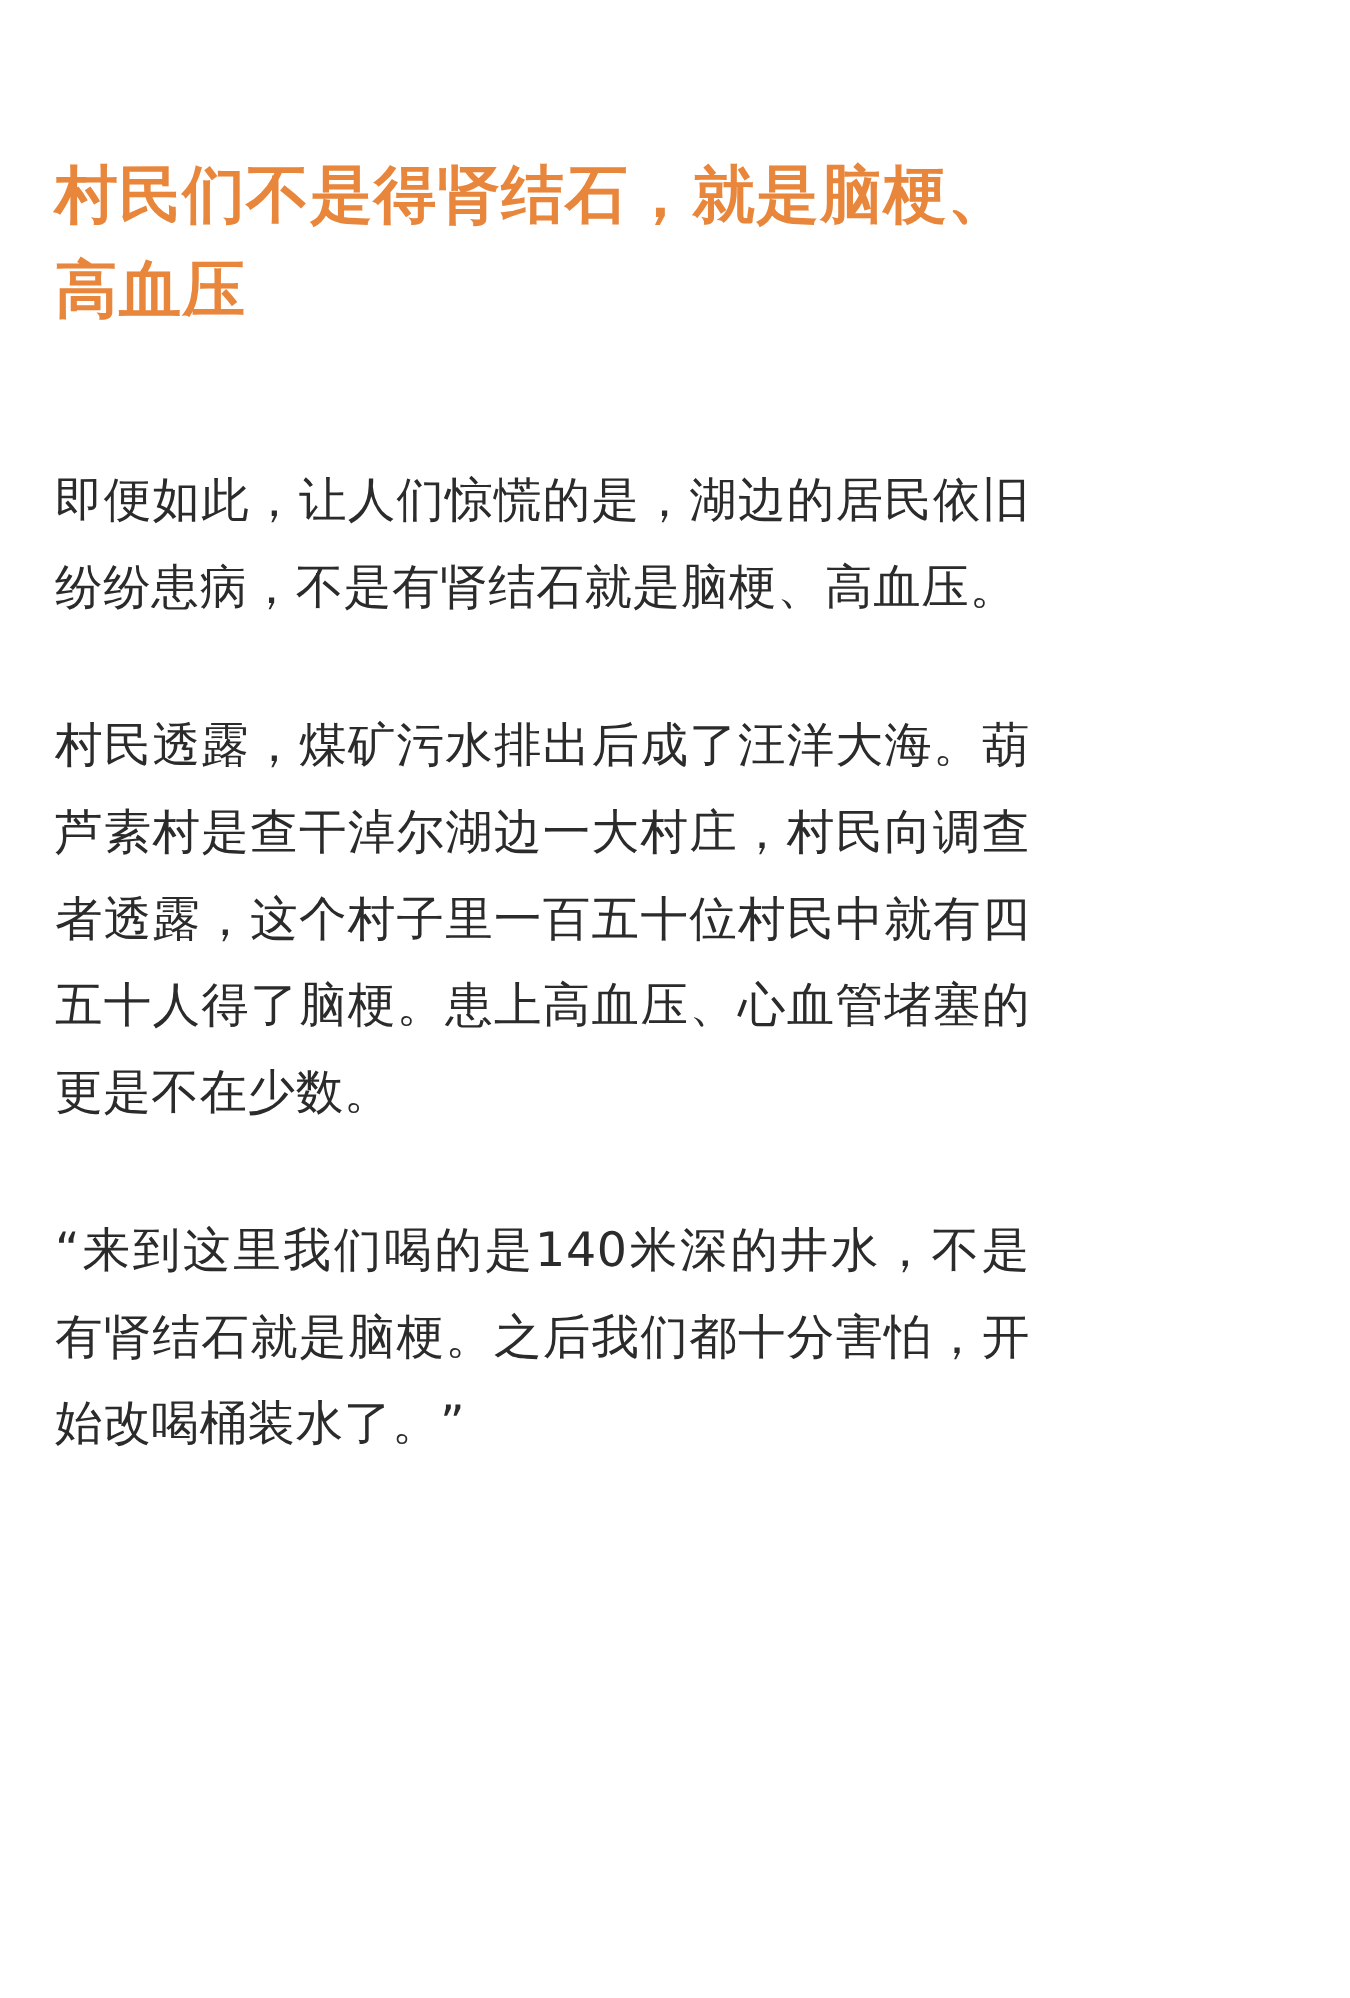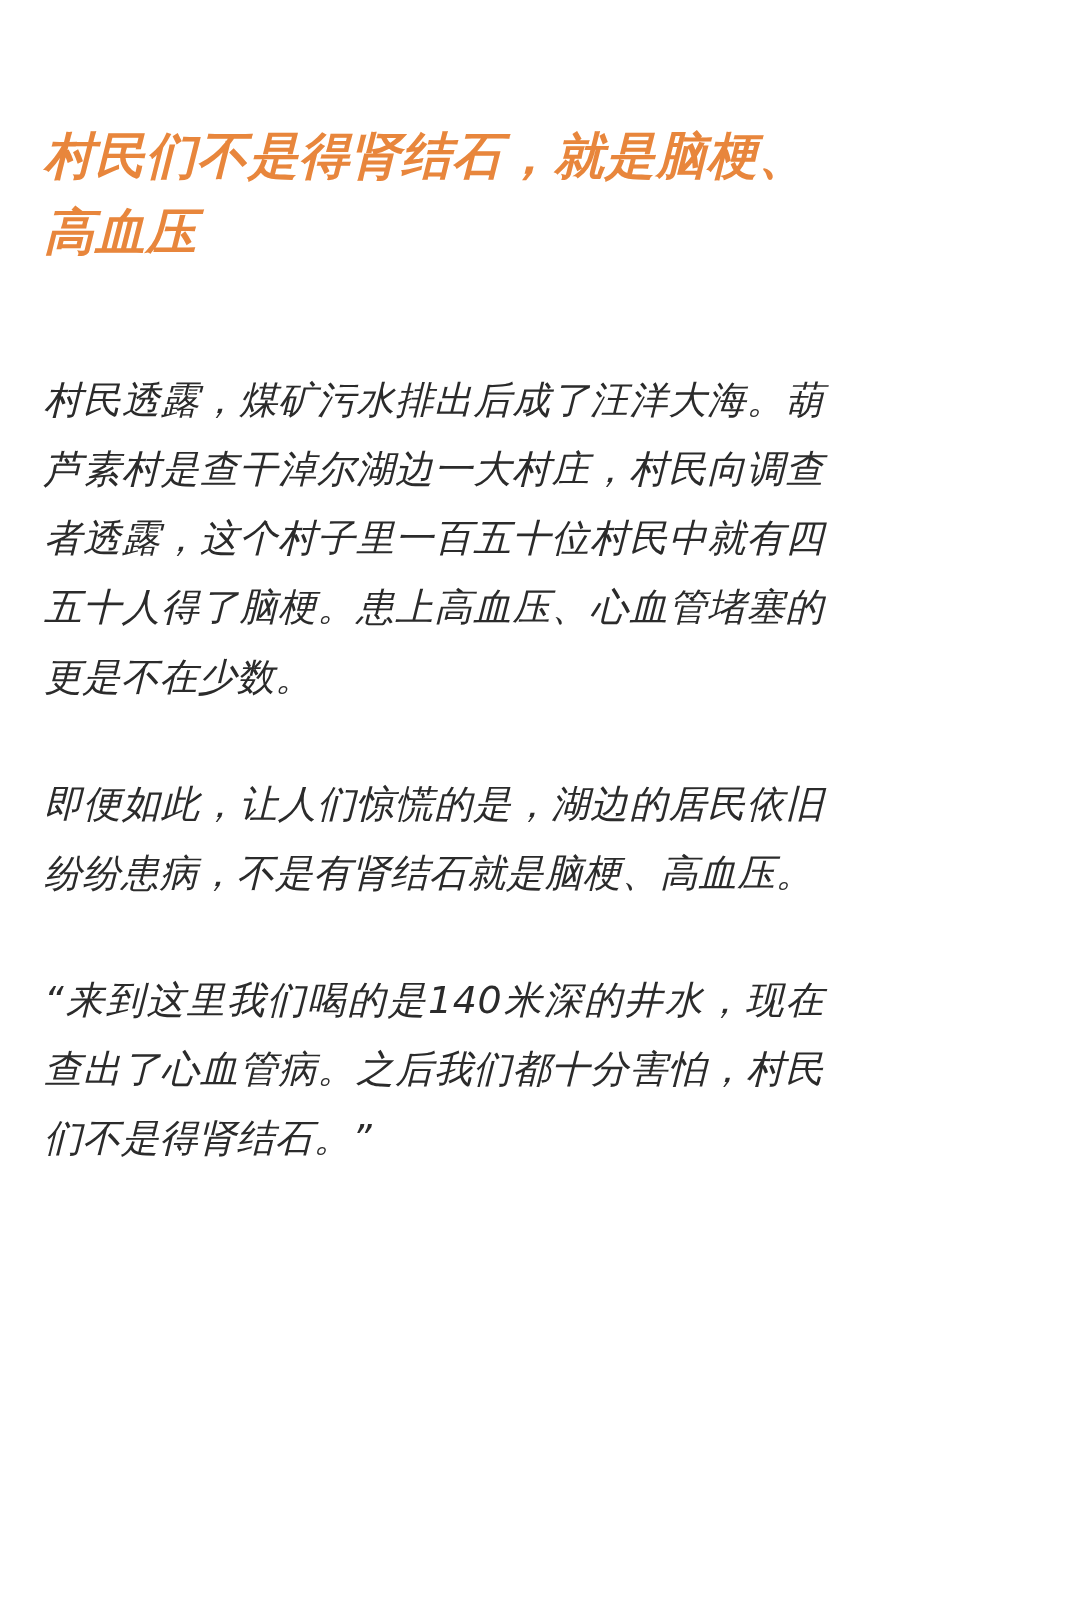--- a/index.html
+++ b/index.html
@@ -12,21 +12,20 @@
     min-height: 1598px;
     font-family: "DejaVu Sans", "Liberation Sans", sans-serif;
     -webkit-font-smoothing: antialiased;
   }
   .page {
     width: 868px;
     min-height: 1598px;
     box-sizing: border-box;
     padding: 118px 44px 40px 44px;
     background: #ffffff;
-    font-style: italic;
   }
   .article-title {
     color: #e8863c;
     font-size: 50px;
     font-weight: bold;
     line-height: 1.52;
     letter-spacing: 1px;
     margin: 0 0 96px 0;
     white-space: pre-wrap;
   }
@@ -45,18 +44,18 @@
   }
 </style>
 </head>
 <body>
 
 <div class="page">
 
   <h1 class="article-title">村民们不是得肾结石，就是脑梗、高血压</h1>
 
   <div class="article-body">
+    <p>即便如此，让人们惊慌的是，湖边的居民依旧纷纷患病，不是有肾结石就是脑梗、高血压。</p>
     <p>村民透露，煤矿污水排出后成了汪洋大海。葫芦素村是查干淖尔湖边一大村庄，村民向调查者透露，这个村子里一百五十位村民中就有四五十人得了脑梗。患上高血压、心血管堵塞的更是不在少数。</p>
-    <p>即便如此，让人们惊慌的是，湖边的居民依旧纷纷患病，不是有肾结石就是脑梗、高血压。</p>
-    <p>“来到这里我们喝的是140米深的井水，现在查出了心血管病。之后我们都十分害怕，村民们不是得肾结石。”</p>
+    <p>“来到这里我们喝的是140米深的井水，不是有肾结石就是脑梗。之后我们都十分害怕，开始改喝桶装水了。”</p>
   </div>
 
 </div>
 
 </body></html>

